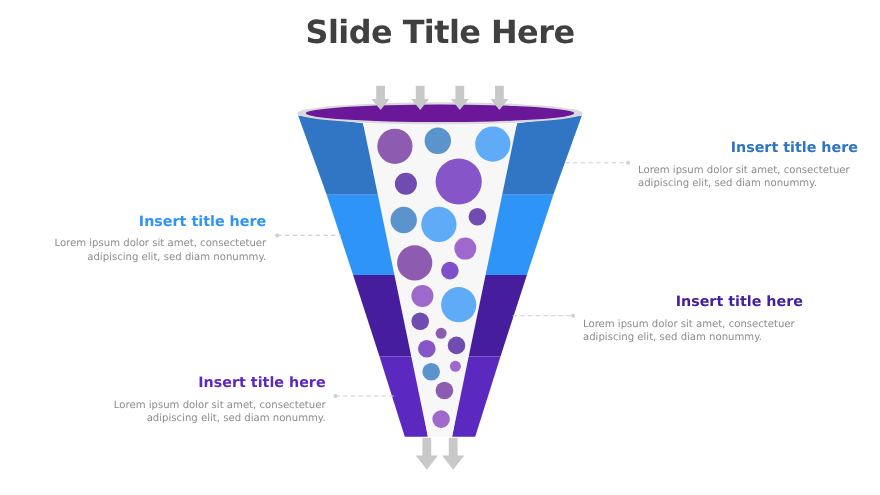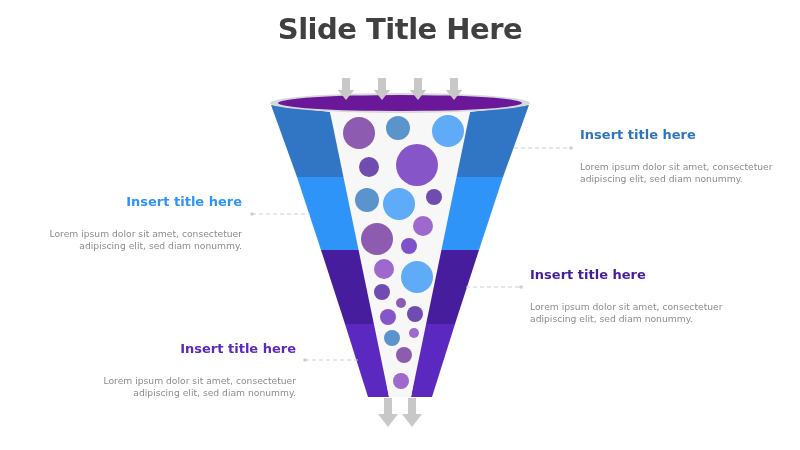--- a/index.html
+++ b/index.html
@@ -1,21 +1,21 @@
 <!DOCTYPE html>
 <html><head>
 <meta charset="utf-8">
 <style>
   html, body { margin:0; padding:0; background:#ffffff; }
   body { width:800px; height:450px; position:relative; overflow:hidden; font-family:"DejaVu Sans", sans-serif; }
   .slide-title { position:absolute; left:0; top:12px; width:800px; text-align:center; font-size:29px; font-weight:bold; color:#404040; letter-spacing:-0.5px; }
   svg.funnel { position:absolute; left:0; top:0; }
   .callout { position:absolute; width:200px; }
-  .callout .ttl { font-size:13px; font-weight:bold; line-height:16px; white-space:nowrap; }
-  .callout .desc { font-size:9.2px; color:#8c8c8c; line-height:12px; margin-top:18px; white-space:nowrap; }
+  .callout .ttl { font-size:13px; font-weight:bold; line-height:16px; white-space:nowrap;text-align:right; }
+  .callout .desc { font-size:9.2px; color:#8c8c8c; line-height:12px; margin-top:6px; white-space:nowrap; }
   .callout.right { text-align:left; }
   .callout.left { text-align:right; }
 </style>
 </head>
 <body>
 
 <div class="slide-title">Slide Title Here</div>
 
 <svg class="funnel" width="800" height="450" viewBox="0 0 800 450">
 

